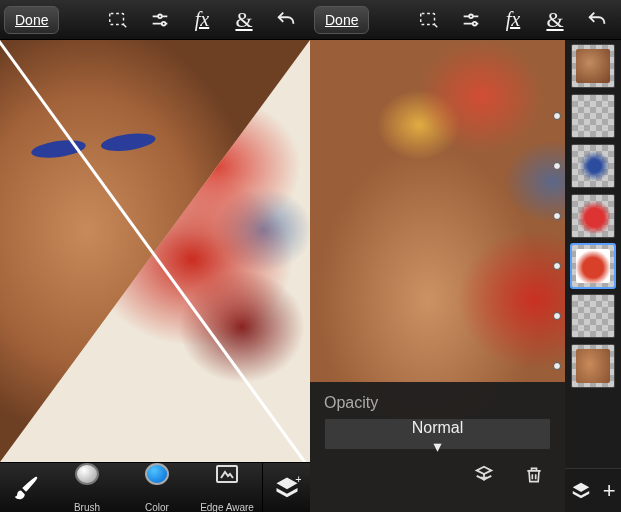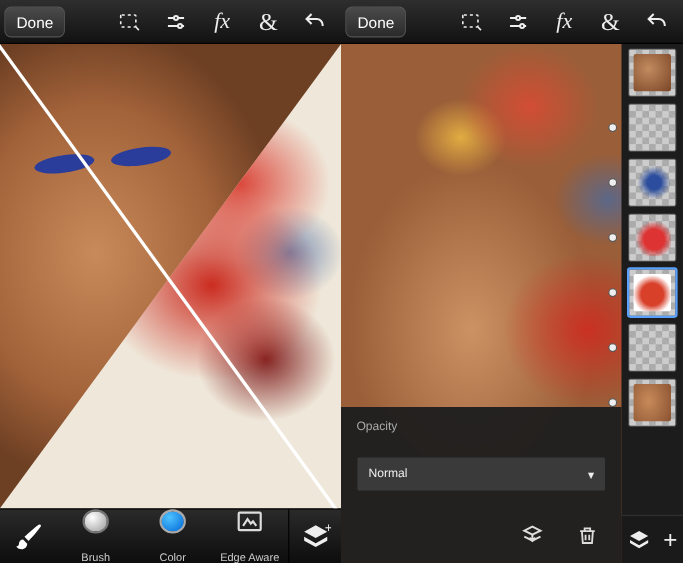--- a/index.html
+++ b/index.html
@@ -26,20 +26,21 @@
   }
   
   .topbar {
     height: 40px;
     background: linear-gradient(#2e2e2e, #121212);
     border-bottom: 1px solid #000;
     display: flex;
     align-items: center;
     padding: 0 4px;
     gap: 2px;
+    text-decoration: underline;
   }
   .done-btn {
     background: linear-gradient(#4a4a4a, #2a2a2a);
     border: 1px solid #555;
     border-radius: 6px;
     padding: 5px 10px;
     color: #fff;
     font-size: 14px;
     cursor: pointer;
   }
@@ -222,25 +223,25 @@
     border-top:1px solid #333;
     background:#1a1a1a;
   }
   
   .props-panel {
     position: absolute;
     left: 0;
     right: 56px;
     bottom: 0;
     background: rgba(30,30,30,.96);
-    padding: 12px 14px 12px;
+    padding: 12px 14px 24px;
     display: flex;
     flex-direction: column;
-    gap: 21px;
-    font-size: 11px;
+    gap: 6px;
+    font-size: 16px;
     color: #bbb;
   }
   .props-panel .label { color: #aaa; font-weight: 500; }
   .opacity-row {
     display: grid;
     grid-template-columns: 50px 1fr;
     align-items: center;
     gap: 10px;
   }
   .slider-track {
@@ -260,24 +261,24 @@
     background: #d8d8d8;
     border: 1px solid #888;
   }
   .blend-select {
     background: #3a3a3a;
     border: 1px solid #222;
     border-radius: 2px;
     height: 32px;
     display: flex;
     align-items: center;
-    justify-content: space-between;
     padding: 0 10px;
     cursor: pointer;
     color: #eee;
+    flex-direction: column;
   }
   .panel-actions {
     display:flex;
     justify-content:flex-end;
     gap: 24px;
     margin-top:6px;
     padding-right:4px;
   }
   .panel-actions .ico {
     width:26px;height:26px;

